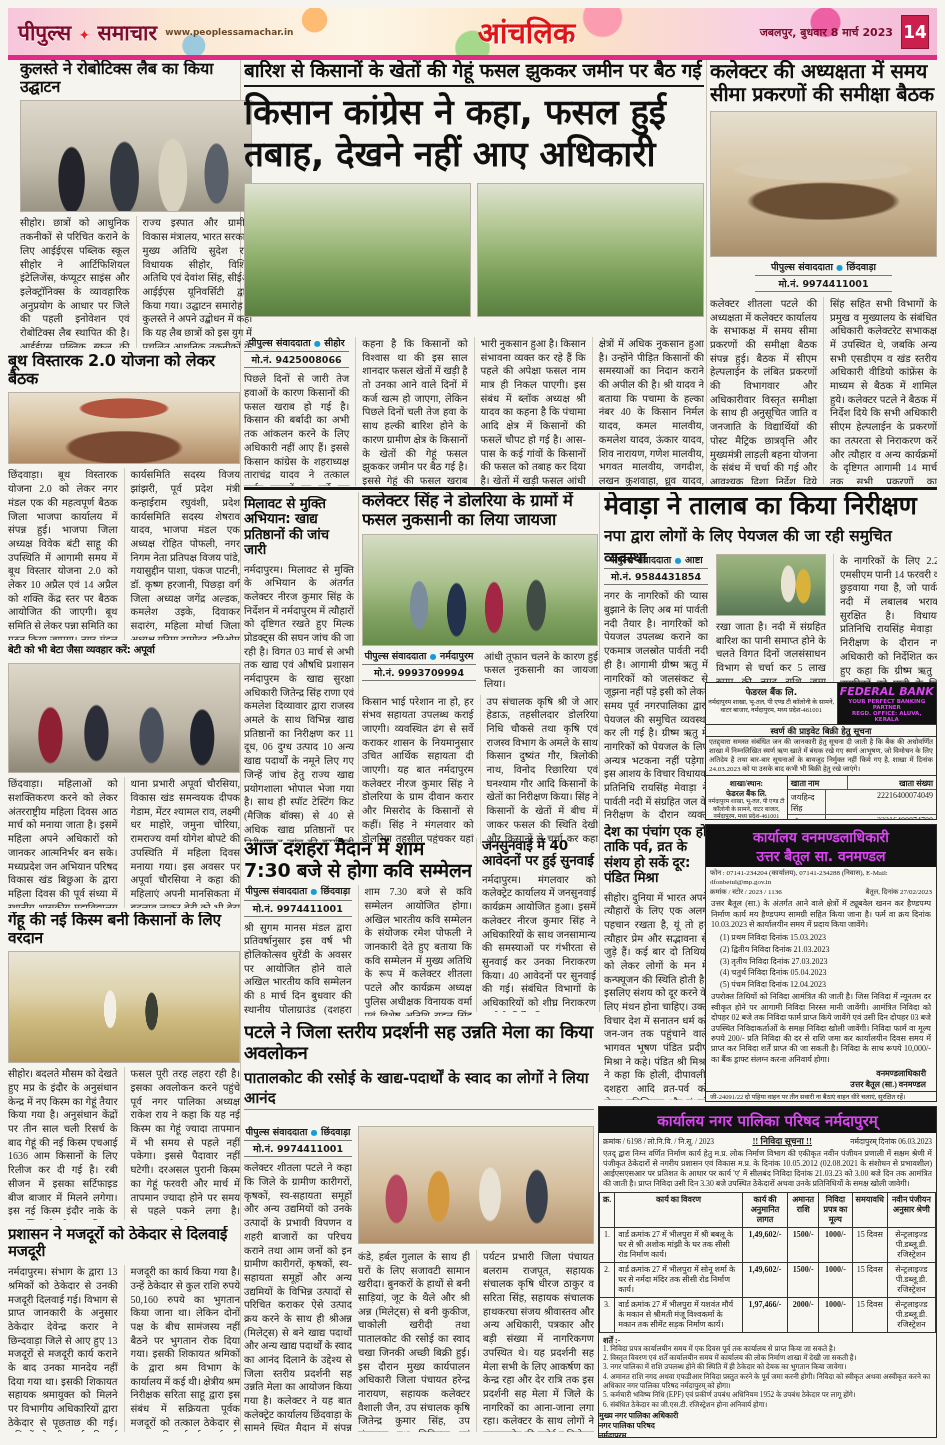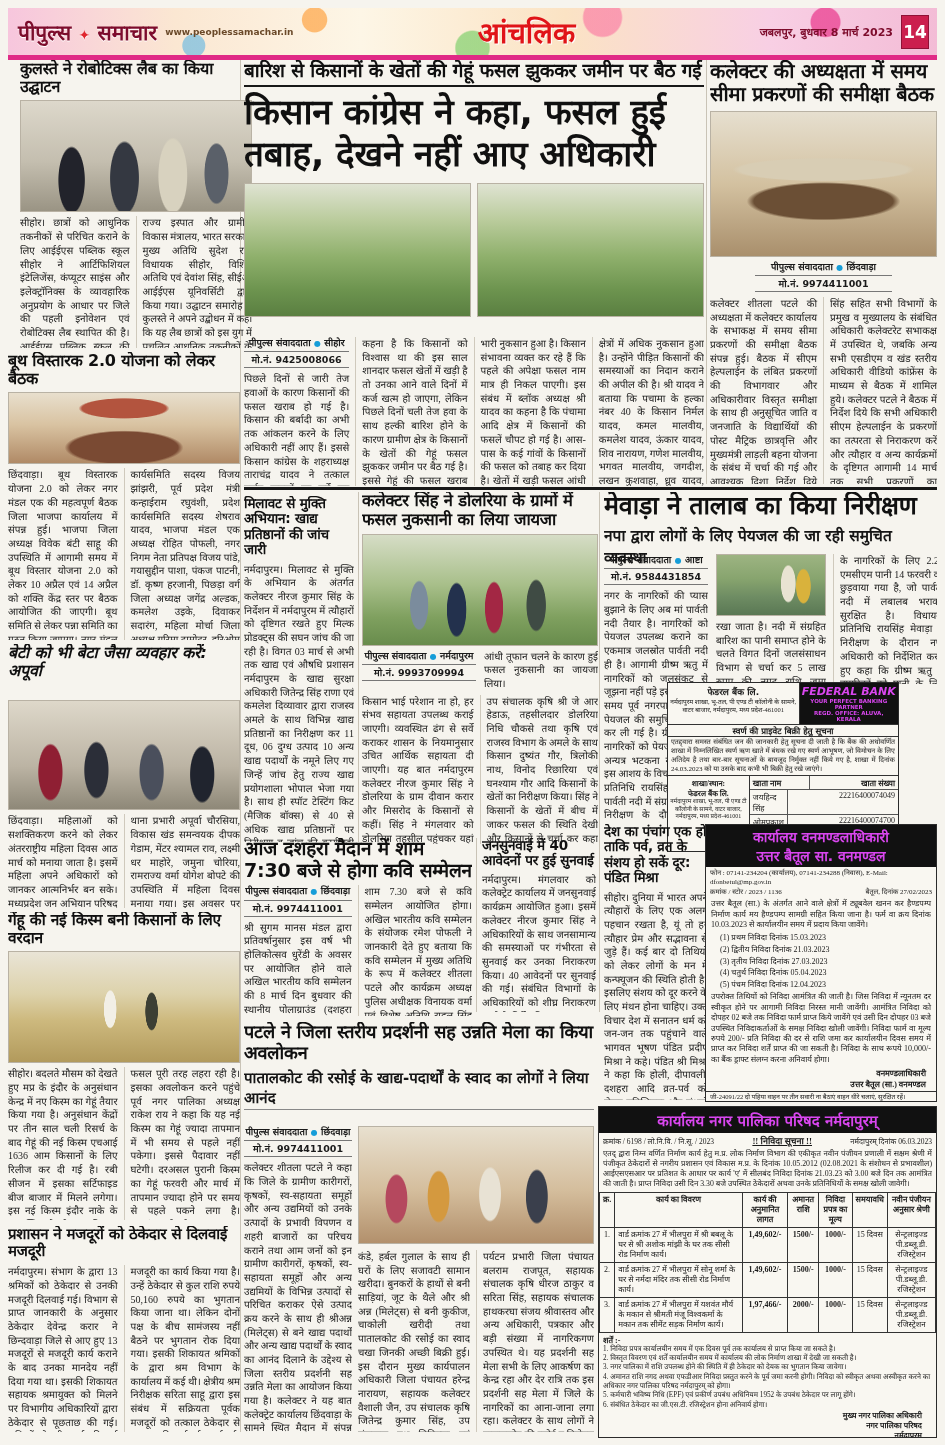--- a/index.html
+++ b/index.html
@@ -139,21 +139,21 @@
     <div class="col">
         <p>छिंदवाड़ा। बूथ विस्तारक योजना 2.0 को लेकर नगर मंडल एक की महत्वपूर्ण बैठक जिला भाजपा कार्यालय में संपन्न हुई। भाजपा जिला अध्यक्ष विवेक बंटी साहू की उपस्थिति में आगामी समय में बूथ विस्तार योजना 2.0 को लेकर 10 अप्रैल एवं 14 अप्रैल को शक्ति केंद्र स्तर पर बैठक आयोजित की जाएगी। बूथ समिति से लेकर पन्ना समिति का गठन किया जाएगा। नगर मंडल अध्यक्ष रोहित पोफली ने सभी उपस्थित जनों से सभी कार्यक्रम करने का आग्रह किया। इस अवसर पर भाजपा जिला अध्यक्ष विवेक बंटी साहू, प्रदेश</p>
       </div>
     <div class="col">
         <p>कार्यसमिति सदस्य विजय झांझरी, पूर्व प्रदेश मंत्री कन्हाईराम रघुवंशी, प्रदेश कार्यसमिति सदस्य शेषराव यादव, भाजपा मंडल एक अध्यक्ष रोहित पोफली, नगर निगम नेता प्रतिपक्ष विजय पांडे, गयासुद्दीन पाशा, पंकज पाटनी, डॉ. कृष्ण हरजानी, पिछड़ा वर्ग जिला अध्यक्ष जगेंद्र अल्डक, कमलेश उइके, दिवाकर सदारंग, महिला मोर्चा जिला अध्यक्ष गरिमा दामोदर, हरिओम सोनी, मनोज चौरे, अमरसिंह मराबी, बबलू पराते, घनश्याम पंजवानी, मनेश सोनी, दीपक कोल्हे एवं भाजपा के दायित्व कार्यकर्ता उपस्थित रहे।</p>
       </div>
   </div>
 </div>
 
 <div class="abs" style="left:8px;top:644px;width:232px;height:264px;">
-  <div class="hl" style="font-size:16px;margin-bottom:20px;font-style:italic;">बेटी को भी बेटा जैसा व्यवहार करें: अपूर्वा</div>
+  <div class="hl" style="font-size:10px;margin-bottom:8px;">बेटी को भी बेटा जैसा व्यवहार करें: अपूर्वा</div>
   <div class="photo ph-beti" style="height:110px;"></div>
   <div class="cols body-txt" style="margin-top:4px;">
     <div class="col">
         <p>छिंदवाड़ा। महिलाओं को सशक्तिकरण करने को लेकर अंतरराष्ट्रीय महिला दिवस आठ मार्च को मनाया जाता है। इसमें महिला अपने अधिकारों को जानकर आत्मनिर्भर बन सके। मध्यप्रदेश जन अभियान परिषद विकास खंड बिछुआ के द्वारा महिला दिवस की पूर्व संध्या में स्थानीय शासकीय महाविद्यालय बिछुआ में प्रमुख वक्ता बिछुआ की</p>
       </div>
     <div class="col">
         <p>थाना प्रभारी अपूर्वा चौरसिया, विकास खंड समन्वयक दीपक गेडाम, मेंटर श्यामल राव, लक्ष्मी धर माहोरे, जमुना चोरिया, रामराज्य वर्मा योगेश बोपटे की उपस्थिति में महिला दिवस मनाया गया। इस अवसर पर अपूर्वा चौरसिया ने कहा की महिलाएं अपनी मानसिकता में बदलाव लाकर बेटी को भी बेटा जैसा व्यवहार करने प्रेरित करें।</p>
       </div>
   </div>
 </div>
@@ -272,21 +272,21 @@
         <p>रखा जाता है। नदी में संग्रहित बारिश का पानी समाप्त होने के चलते विगत दिनों जलसंसाधन विभाग से चर्चा कर 5 लाख रुपए की नगद राशि जमा कराकर नगर</p>
       </div>
   </div>
   <div class="abs" style="left:229px;top:62px;width:104px;height:130px;border-left:1px solid #cfc9bc;padding-left:6px;">
     <div class="body-txt">
         <p>के नागरिकों के लिए 2.25 एमसीएम पानी 14 फरवरी को छुड़वाया गया है, जो पार्वती नदी में लबालब भराकर सुरक्षित है। विधायक प्रतिनिधि रायसिंह मेवाड़ा ने निरीक्षण के दौरान नपा अधिकारी को निर्देशित करते हुए कहा कि ग्रीष्म ऋतु में नागरिकों को पानी के लिए भटकना नहीं पड़े इसलिए पानी की चोरी को रोकें।</p>
       </div>
   </div>
 </div>
 
-<div class="abs ad ad-border" style="left:667px;top:682px;width:232px;height:170px;">
+<div class="abs ad ad-border" style="left:705px;top:682px;width:232px;height:138px;">
   <div style="display:flex;border-bottom:1px solid #333;">
     <div style="width:55%;text-align:center;padding:2px;border-right:1px solid #333;">
       <div style="font-weight:700;font-size:9px;font-family:'DejaVu Sans',sans-serif;">फेडरल बैंक लि.</div>
       <div class="tiny" style="font-size:6.5px;">नर्मदापुरम शाखा, भू-तल, पी एण्ड टी कॉलोनी के सामने, वाटर बाजार, नर्मदापुरम, मध्य प्रदेश-461001</div>
     </div>
     <div class="blackbar" style="flex:1;padding:2px;">
       <div style="font-size:11px;font-style:italic;">FEDERAL BANK</div>
       <div style="font-size:5.5px;">YOUR PERFECT BANKING PARTNER</div>
       <div style="font-size:5.5px;">REGD. OFFICE: ALUVA, KERALA</div>
     </div>
@@ -450,18 +450,18 @@
   </table>
   <div style="font-size:8px;font-weight:700;padding:1px 4px 0 4px;">शर्तें :-</div>
   <div class="tiny" style="padding:0 4px;font-size:7.2px;line-height:1.3;">
     <div>1. निविदा प्रपत्र कार्यालयीन समय में एक दिवस पूर्व तक कार्यालय से प्राप्त किया जा सकते है।</div>
     <div>2. विस्तृत विवरण एवं शर्तें कार्यालयीन समय में कार्यालय की लोक निर्माण शाखा में देखी जा सकती है।</div>
     <div>3. नगर पालिका में राशि उपलब्ध होने की स्थिति में ही ठेकेदार को देयक का भुगतान किया जावेगा।</div>
     <div>4. अमानत राशि नगद अथवा एफडीआर निविदा प्रस्तुत करने के पूर्व जमा करनी होगी। निविदा को स्वीकृत अथवा अस्वीकृत करने का अधिकार नगर पालिका परिषद नर्मदापुरम् को होगा।</div>
     <div>5. कर्मचारी भविष्य निधि (EPF) एवं प्रकीर्ण उपबंध अधिनियम 1952 के उपबंध ठेकेदार पर लागू होंगे।</div>
     <div>6. संबंधित ठेकेदार का जी.एस.टी. रजिस्ट्रेशन होना अनिवार्य होगा।</div>
   </div>
-  <div style="text-align:right;padding:1px 14px 0 0;font-size:7.8px;font-weight:700;line-height:1.3;">
+  <div style="text-align:left;padding:1px 14px 0 0;font-size:7.8px;font-weight:700;line-height:1.3;">
     <span>मुख्य नगर पालिका अधिकारी</span><br>
     <span>नगर पालिका परिषद</span><br>
     <span>नर्मदापुरम्</span>
   </div>
 </div>
 
 </body></html>

